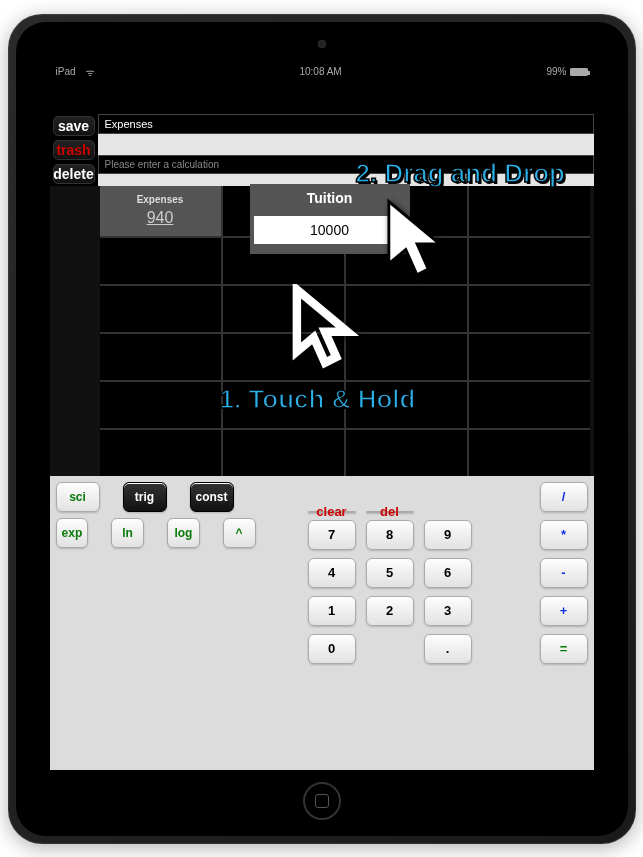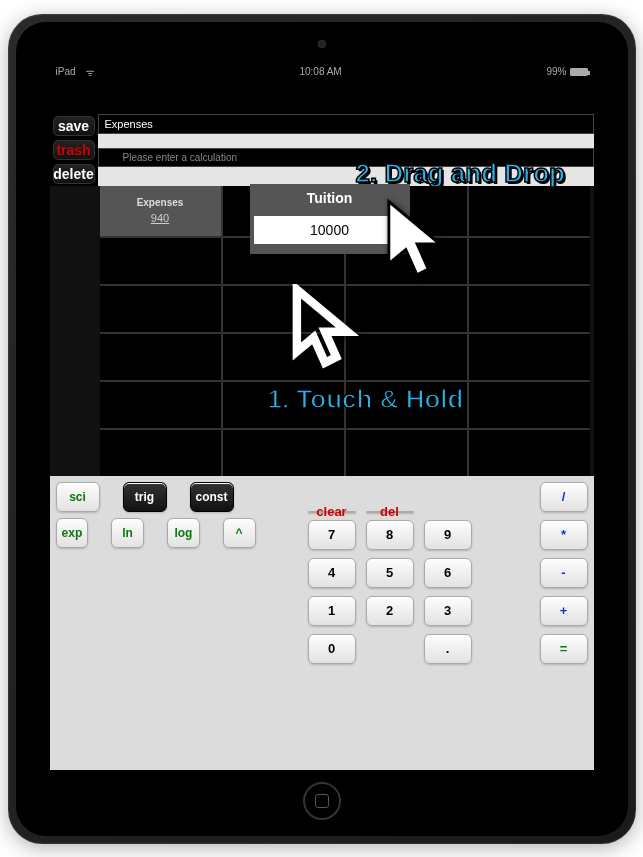--- a/index.html
+++ b/index.html
@@ -133,22 +133,22 @@
   .expr-val {
     background: #fff;
     color: #000;
     font-size: 11px;
     padding: 5px 6px;
   }
   .expr-hint {
     background: #000;
     color: #888;
     font-size: 10px;
-    padding: 3px 24px;
-    margin-top: 14px;
+    padding: 3px 6px;
+    margin-top: 21px;
     border: 1px solid #444;
   }
   
   .grid-wrap {
     background: #111;
     padding: 0 4px 0 50px;
   }
   .grid {
     display: grid;
     grid-template-columns: repeat(4, 1fr);
@@ -163,21 +163,21 @@
     background: #555;
     display: flex;
     flex-direction: column;
     align-items: center;
     justify-content: center;
     color: #ccc;
     font-size: 10px;
     gap: 4px;
   }
   .cell.header .hname { font-weight: bold; color: #ddd; }
-  .cell.header .hval { color: #ccc; font-size: 11px; text-decoration: underline; }
+  .cell.header .hval { color: #ccc; font-size: 16px; text-decoration: underline; }
   .cell.header.dark { background: #000; color: #fff; }
   
   .keypad-area {
     flex: 1;
     background: #dcdcdc;
     padding: 6px;
     display: flex;
     gap: 8px;
   }
   .func-col {
@@ -261,21 +261,21 @@
     position: absolute;
     font-weight: 900;
     font-size: 26px;
     color: #2bb0e8;
     -webkit-text-stroke: 1.5px #000;
     text-shadow: 2px 2px 0 #000;
     z-index: 30;
     font-family: "Arial Black", Arial, sans-serif;
   }
   .annot1 { top: 94px; left: 306px; }
-  .annot2 { top: 320px; left: 170px; margin-left: 48px; }
+  .annot2 { top: 320px; left: 170px; }
 </style>
 </head>
 <body>
 
 <div class="ipad-frame">
   <div class="ipad-inner">
     <div class="camera"></div>
     <div class="home-btn"></div>
     <div class="screen">
 

